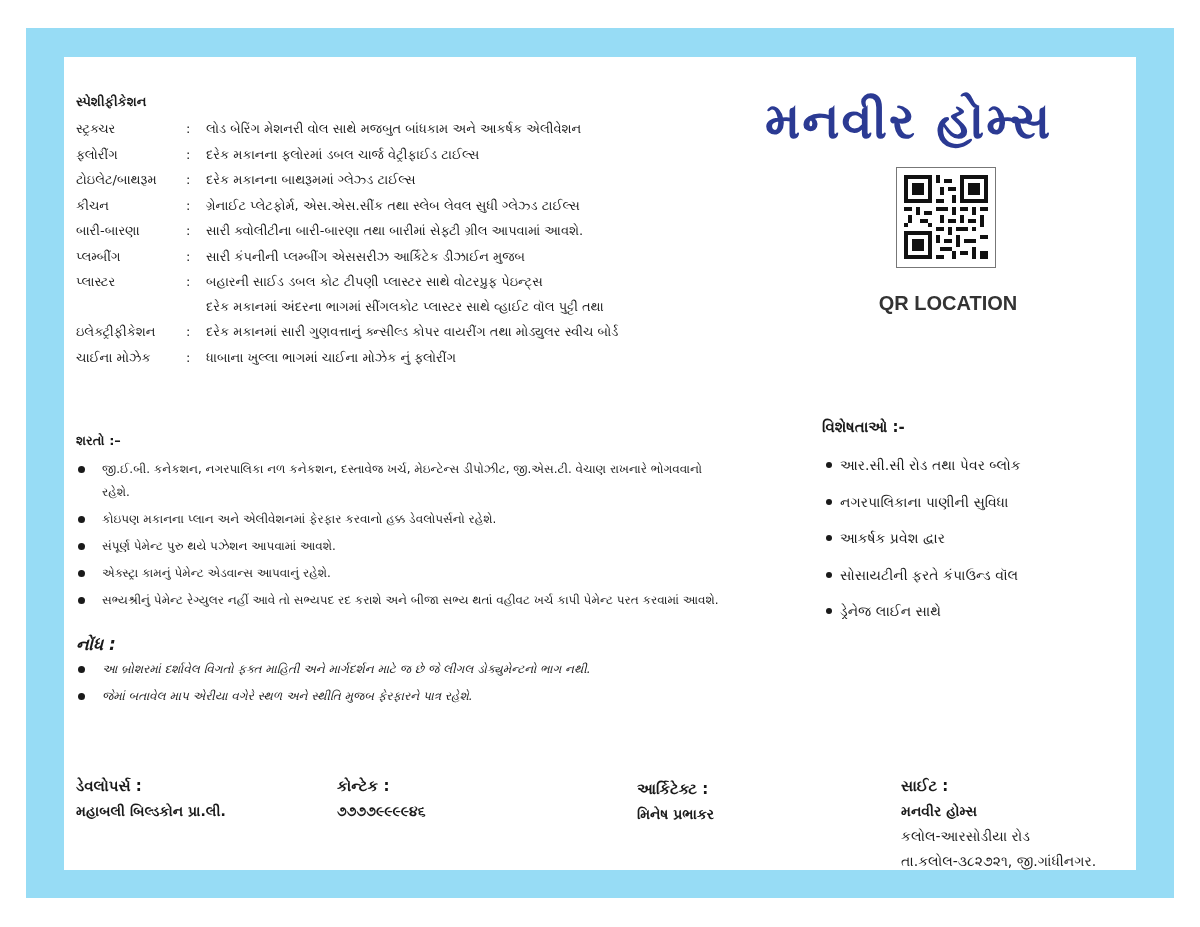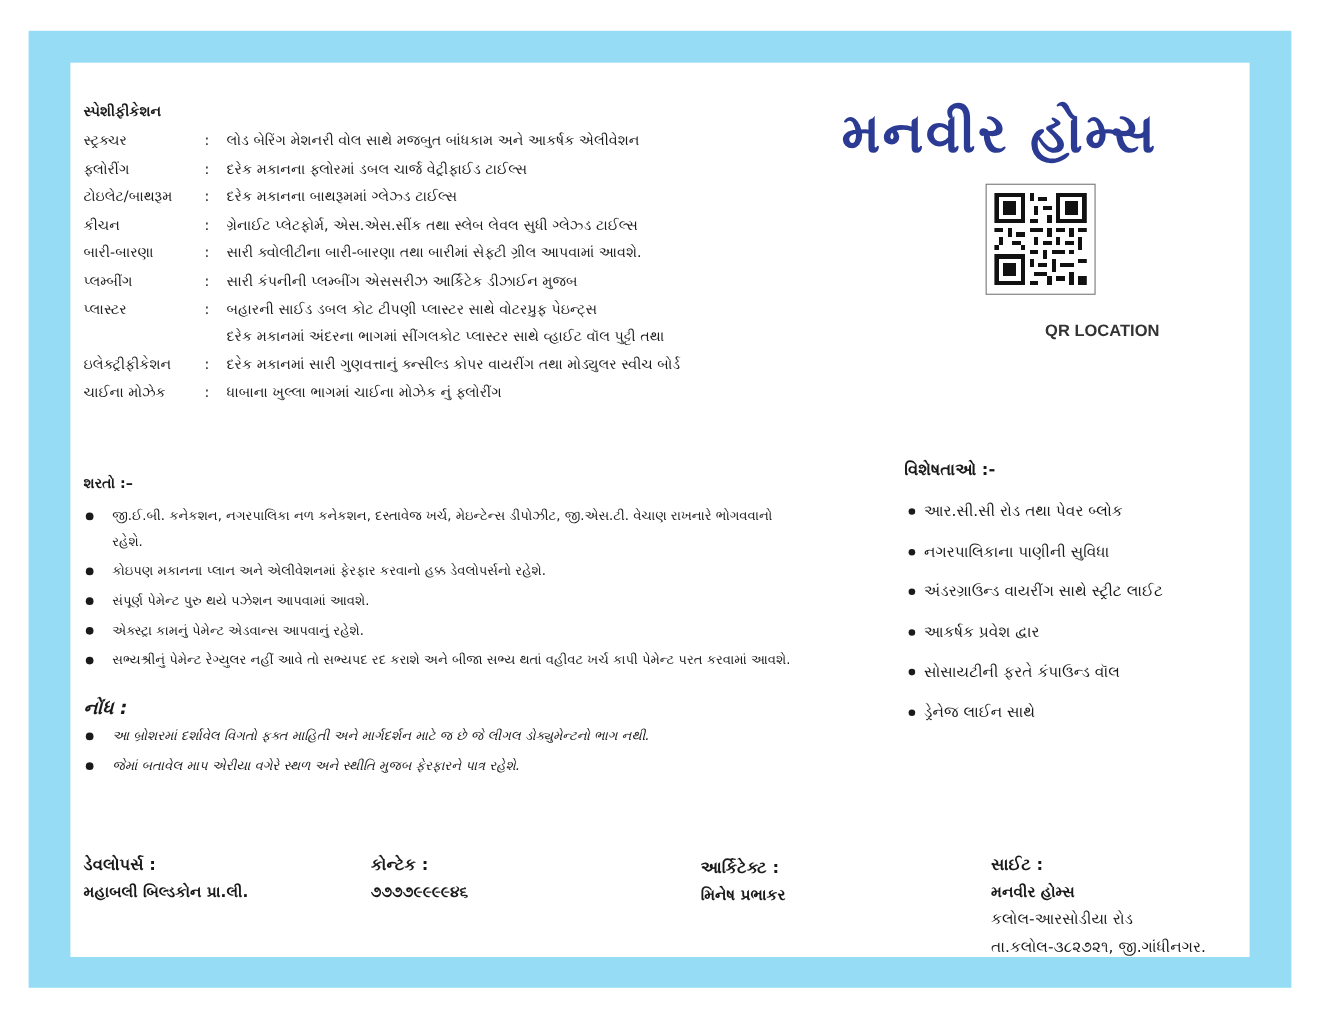--- a/index.html
+++ b/index.html
@@ -12,21 +12,21 @@
   .spec-list { position: absolute; left: 76px; top: 116px; width: 640px; }
   .spec-row { display: flex; font-size: 13px; line-height: 25.5px; }
   .spec-label { width: 110px; flex: none; }
   .spec-colon { width: 20px; flex: none; }
   .spec-value { flex: 1; }
   .spec-value .line { display: block; line-height: 25px; }
 
   .brand { position: absolute; left: 765px; top: 92px; font-size: 50px; font-weight: bold; color: #2b3a93; letter-spacing: 2px; white-space: nowrap; }
   .qr-box { position: absolute; left: 896px; top: 167px; width: 98px; height: 99px; border: 1px solid #777; background: #fff; }
   .qr-box svg { position: absolute; left: 7px; top: 7px; }
-  .qr-label { position: absolute; left: 842px; top: 292px; width: 212px; text-align: right; font-family: "Liberation Sans", sans-serif; font-weight: bold; font-size: 15px; color: #333; }
+  .qr-label { position: absolute; left: 842px; top: 292px; width: 212px; text-align: center; font-family: "Liberation Sans", sans-serif; font-weight: bold; font-size: 20px; color: #333; }
 
   .terms-title { position: absolute; left: 76px; top: 433px; font-size: 13px; font-weight: bold; }
   .terms-list { position: absolute; left: 76px; top: 458px; width: 650px; }
   .bullet-item { display: flex; font-size: 12px; line-height: 23px; margin-bottom: 4px; }
   .bullet-dot { width: 26px; flex: none; position: relative; }
   .bullet-dot::before { content: ""; position: absolute; left: 2px; top: 8px; width: 7px; height: 7px; border-radius: 50%; background: #1a1a1a; }
   .bullet-text { flex: 1; }
 
   .notes-title { position: absolute; left: 76px; top: 634px; font-size: 17px; font-weight: bold; font-style: italic; }
   .notes-list { position: absolute; left: 76px; top: 658px; width: 650px; font-style: italic; }
@@ -217,24 +217,20 @@
   <div class="bullet-item">
       <span class="bullet-dot"></span>
       <span class="bullet-text">આર.સી.સી રોડ તથા પેવર બ્લોક</span>
     </div>
   <div class="bullet-item">
       <span class="bullet-dot"></span>
       <span class="bullet-text">નગરપાલિકાના પાણીની સુવિધા</span>
     </div>
   <div class="bullet-item">
       <span class="bullet-dot"></span>
-      <span class="bullet-text">અંડરગ્રાઉન્ડ વાયરીંગ સાથે સ્ટ્રીટ લાઈટ</span>
-    </div>
-  <div class="bullet-item">
-      <span class="bullet-dot"></span>
       <span class="bullet-text">આકર્ષક પ્રવેશ દ્વાર</span>
     </div>
   <div class="bullet-item">
       <span class="bullet-dot"></span>
       <span class="bullet-text">સોસાયટીની ફરતે કંપાઉન્ડ વૉલ</span>
     </div>
   <div class="bullet-item">
       <span class="bullet-dot"></span>
       <span class="bullet-text">ડ્રેનેજ લાઈન સાથે</span>
     </div>

